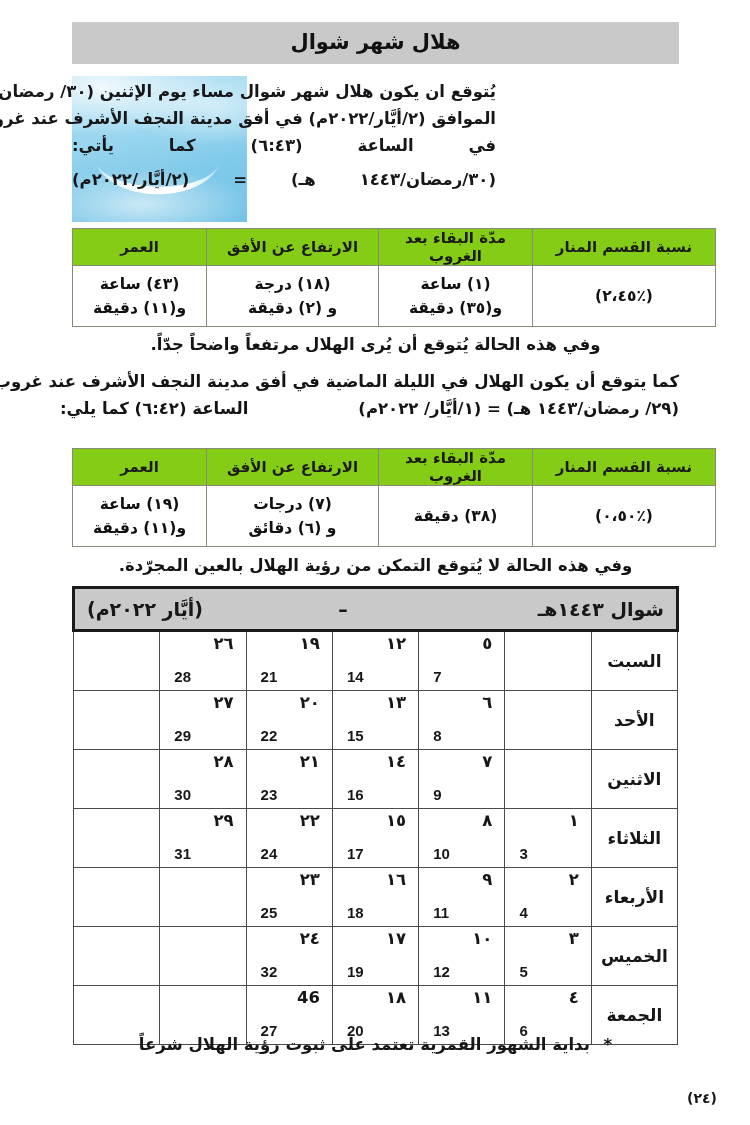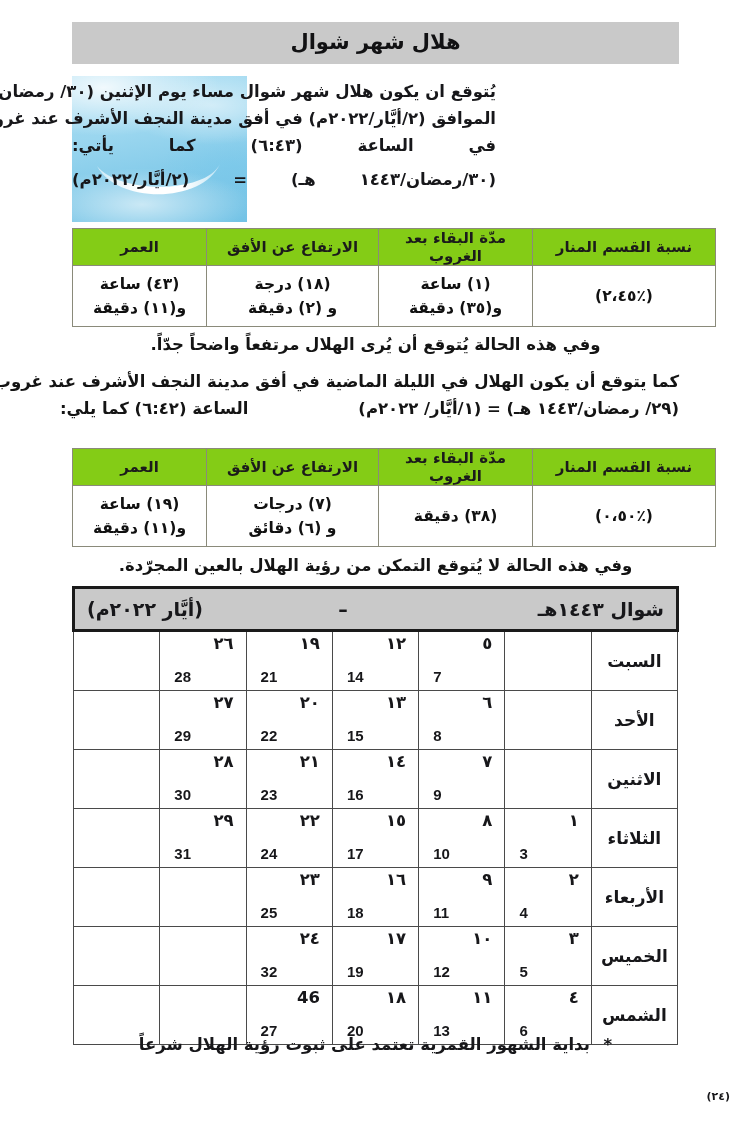--- a/index.html
+++ b/index.html
@@ -214,23 +214,23 @@
     left: 72px;
     top: 1035px;
     width: 607px;
     text-align: center;
     font-size: 16.5px;
     font-weight: bold;
   }
   .footnote .star { padding-left: 8px; }
   .page-number {
     position: absolute;
-    right: 20px;
+    right: 33px;
     top: 1090px;
-    font-size: 11px;
+    font-size: 14px;
     font-weight: bold;
   }
 </style>
 </head>
 <body>
 
 <div class="page">
 
   <div class="title-banner">
     <span class="title-text">هلال شهر شوال</span>
@@ -467,21 +467,21 @@
             <span class="greg">19</span>
           </td>
           <td class="date-cell">
             <span class="hijri">٢٤</span>
             <span class="greg">32</span>
           </td>
           <td class="date-cell"></td>
           <td class="date-cell"></td>
         </tr>
         <tr>
-          <td class="day-name">الشمس</td>
+          <td class="day-name">الجمعة</td>
           <td class="date-cell">
             <span class="hijri">٤</span>
             <span class="greg">6</span>
           </td>
           <td class="date-cell">
             <span class="hijri">١١</span>
             <span class="greg">13</span>
           </td>
           <td class="date-cell">
             <span class="hijri">١٨</span>

